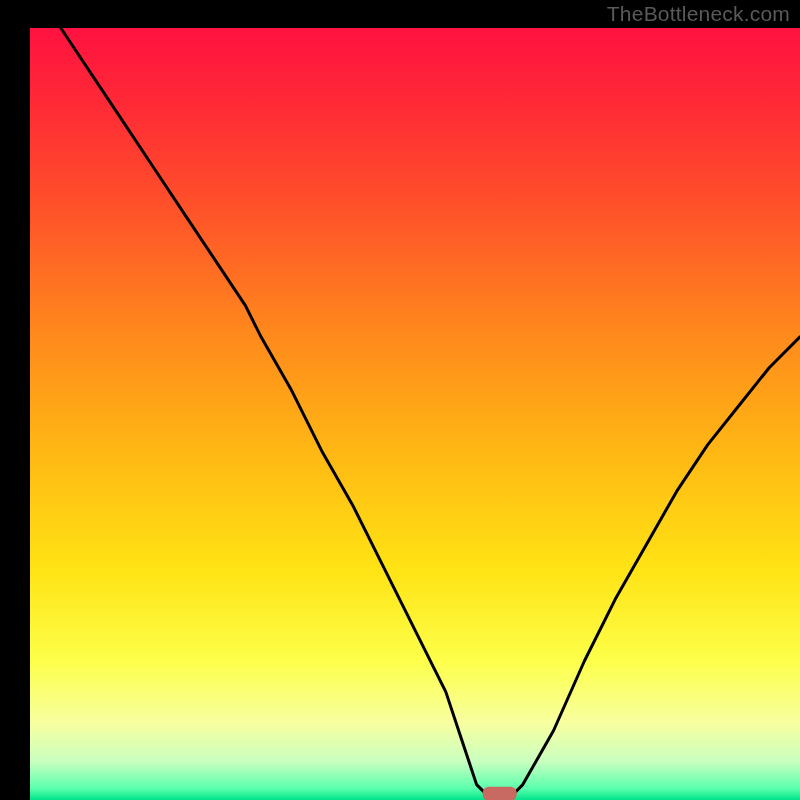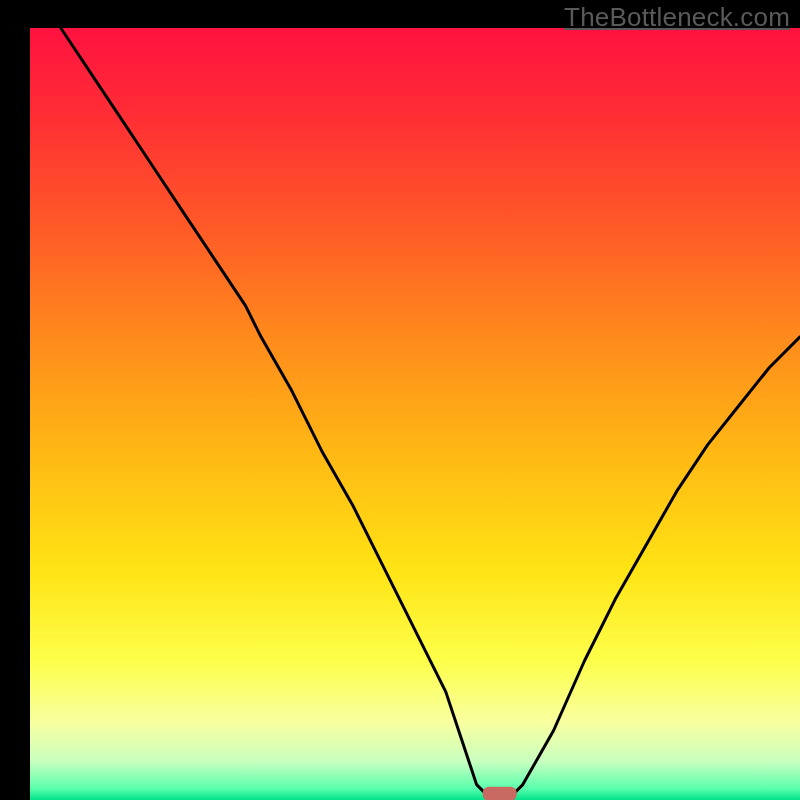--- a/index.html
+++ b/index.html
@@ -17,24 +17,23 @@
     left: 0;
     top: 0;
     width: 800px;
     height: 800px;
   }
   .attribution {
     position: absolute;
     top: 2px;
     right: 10px;
     color: #5a5a5a;
-    font-size: 26px;
+    font-size: 21px;
     font-weight: 400;
     letter-spacing: 0.2px;
-    text-decoration: underline;
   }
   svg { display: block; }
 </style>
 </head>
 <body>
 
 <div class="frame">
   <svg width="800" height="800" viewBox="0 0 800 800">
     <defs>
       <linearGradient id="bg-grad" x1="0" y1="0" x2="0" y2="1">

